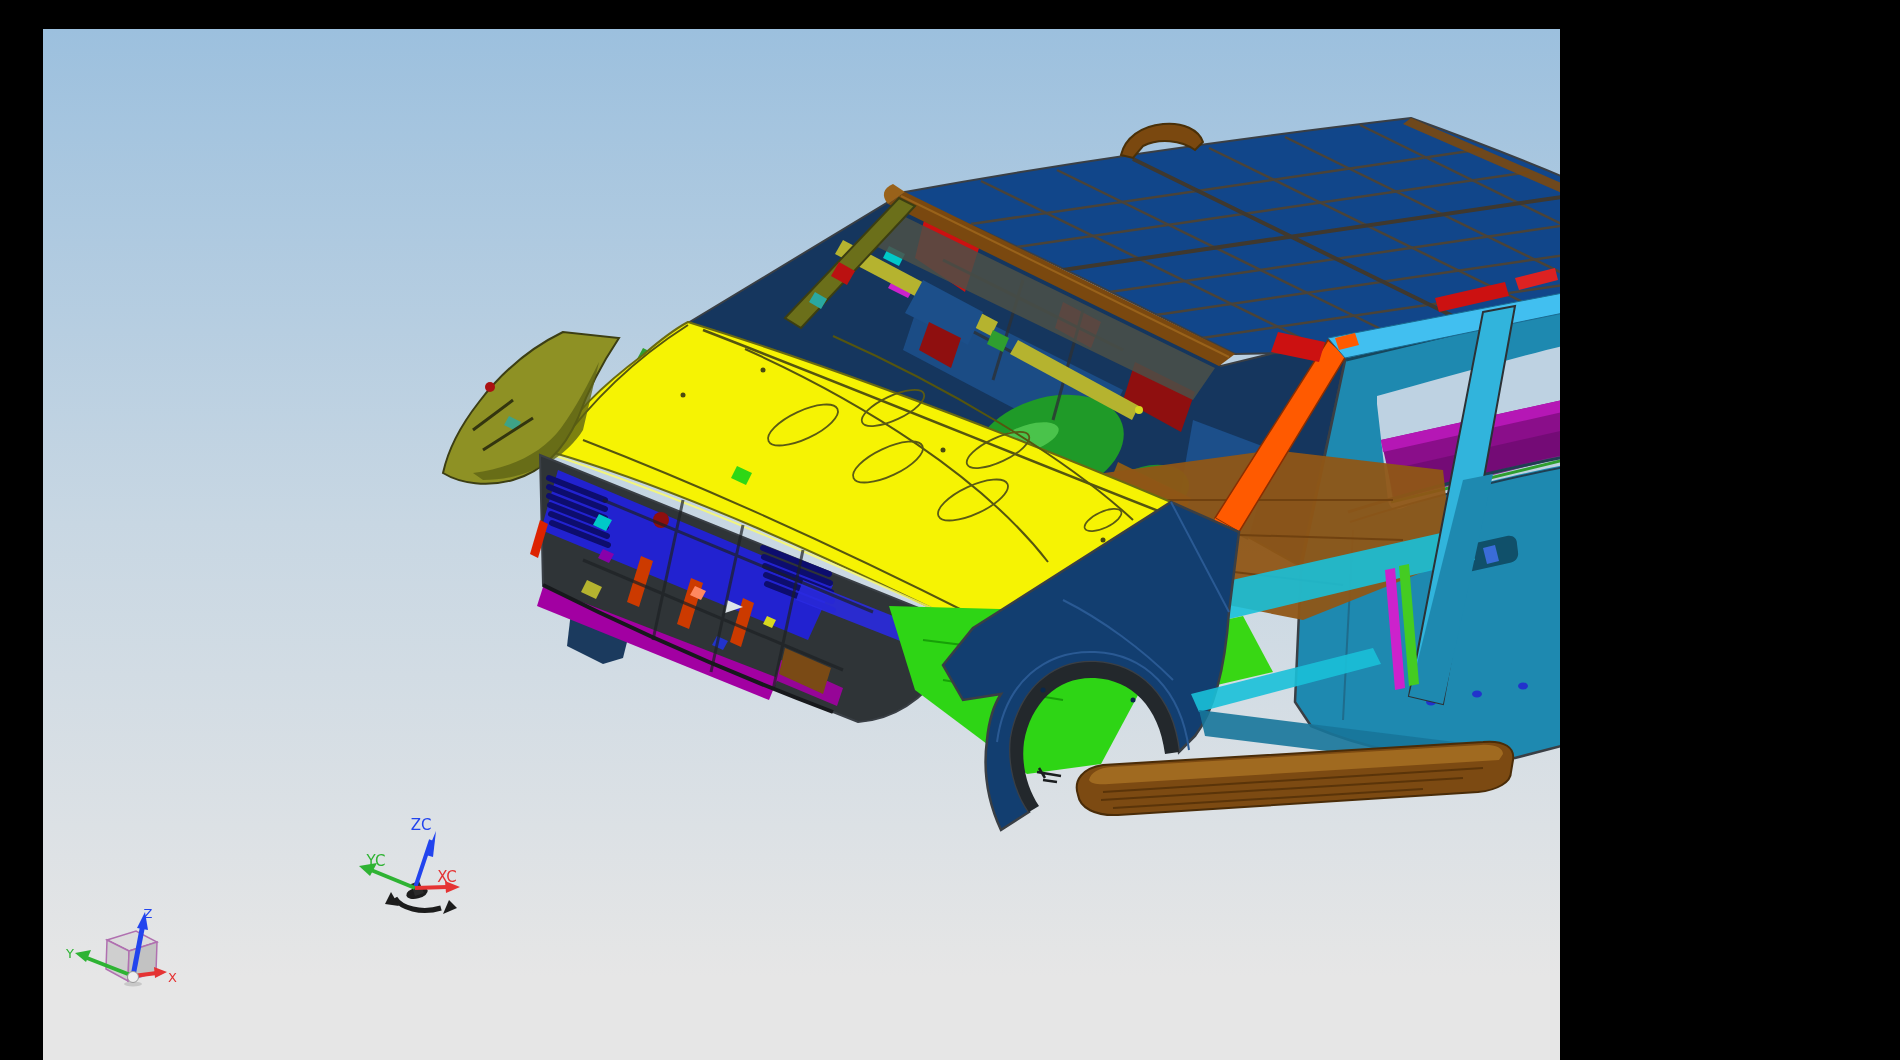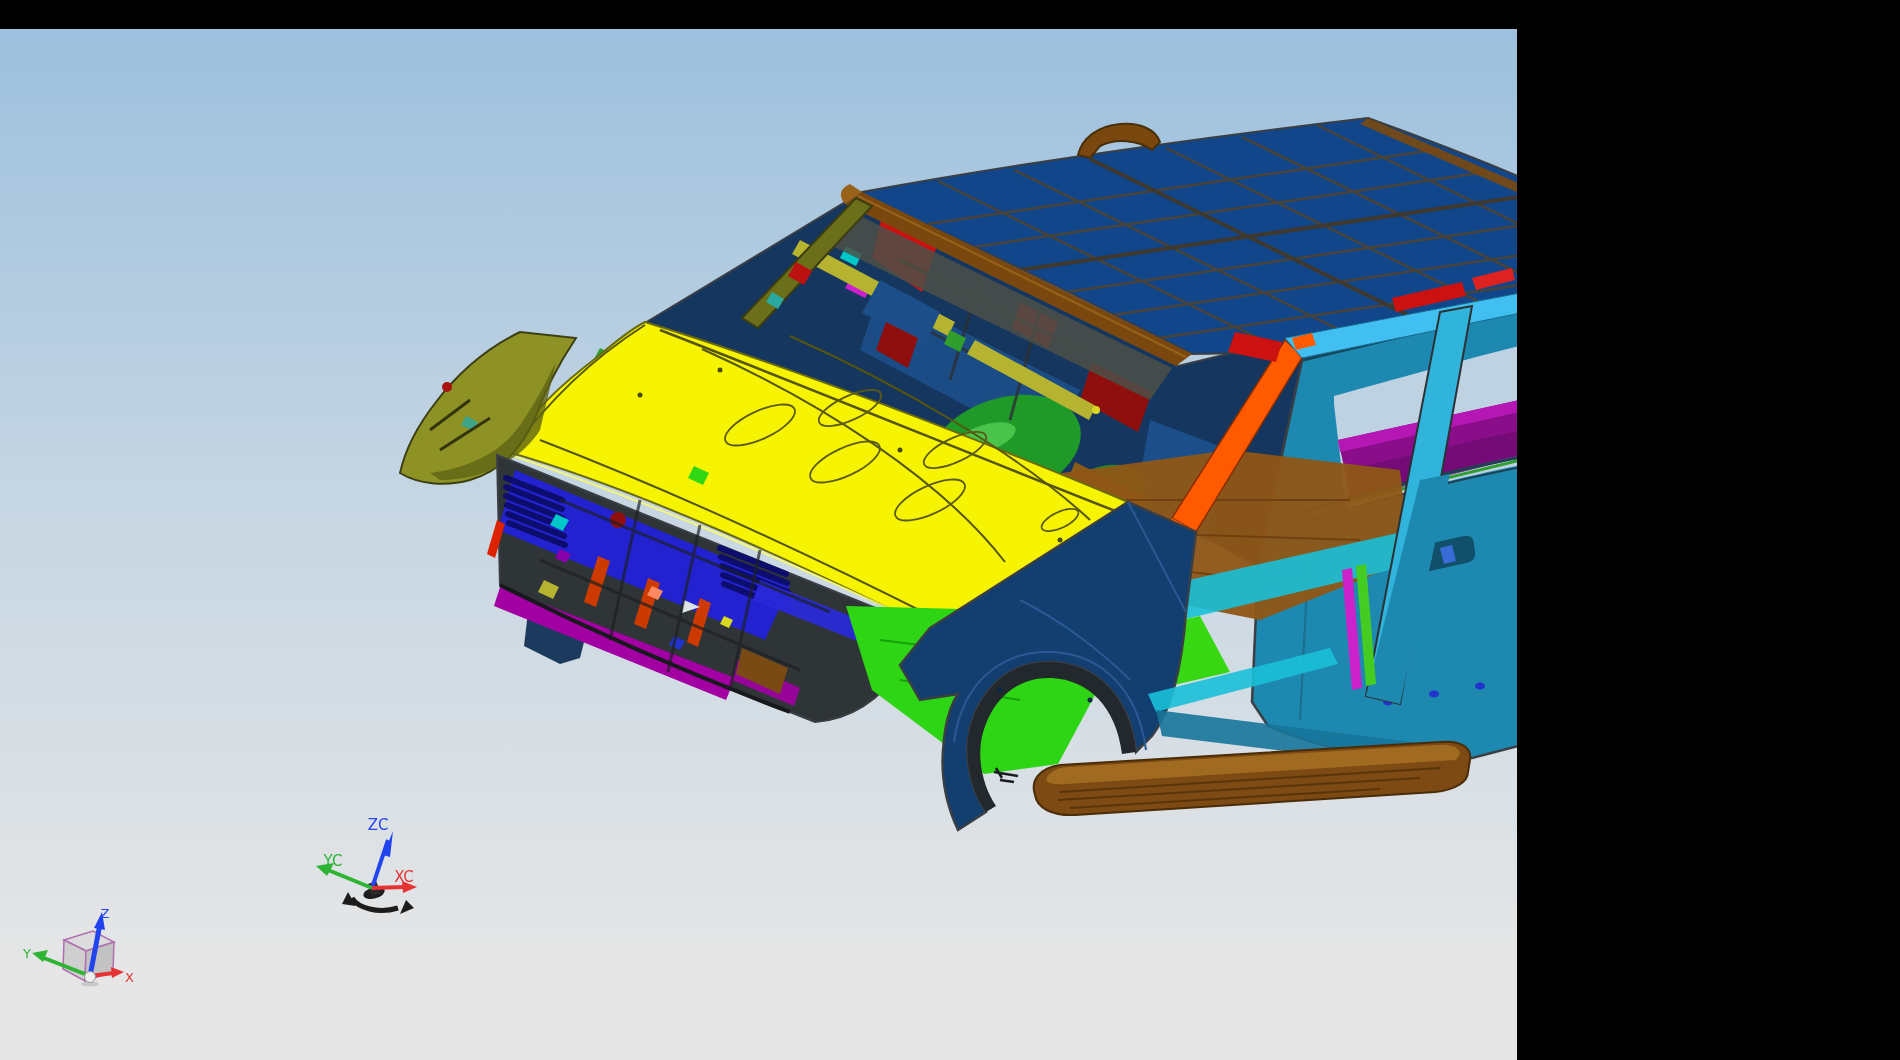--- a/index.html
+++ b/index.html
@@ -1,17 +1,17 @@
 <!DOCTYPE html>
 <html style="--p-black_frame: #000000; --p-bg_top: #9cc0de; --p-bg_mid: #c8d7e3; --p-bg_bottom: #e6e6e6; --p-glass: #bed2e2; --p-roof_blue: #11468a; --p-roof_line: #4a4338; --p-rail_brown: #7a480f; --p-rail_brown_light: #99621a; --p-hood_yellow: #f6f303; --p-hood_line: #55550f; --p-fender_olive: #8e9124; --p-fender_olive_dark: #5f6414; --p-pillar_olive: #6b6f1a; --p-header_olive: #b5b32f; --p-header_slate: #4b5048; --p-body_teal: #1e89b0; --p-body_teal_dark: #17769a; --p-cantrail_blue: #41bff0; --p-pillar_cyan: #31b4dc; --p-rocker_cyan: #19c0d8; --p-fender_navy: #123e70; --p-interior_navy: #15365e; --p-panel_blue: #1c4f8a; --p-seat_green: #1f9a28; --p-seat_green_hi: #63d95e; --p-floor_green: #38d714; --p-well_green: #2ed515; --p-floor_brown: #8f5616; --p-runboard_brown: #7c4a12; --p-runboard_top: #a06a20; --p-cowl_brown: #8a5a18; --p-radiator_blue: #2222d8; --p-beam_blue: #2a2ae0; --p-slot_navy: #0d0d6e; --p-bumper_magenta: #a200a2; --p-magenta_bright: #cc22cc; --p-cargo_purple: #8a0e8a; --p-cargo_purple_deep: #6e0b70; --p-cowl_magenta: #b517b5; --p-accent_orange: #ff5a00; --p-orange_red: #cc3a00; --p-accent_red: #cc1111; --p-dark_red: #8f0f0f; --p-cyan_chip: #00c8c8; --p-wheelhouse_blue: #1b2fae; --p-wheelhouse_navy: #0e2a5e; --p-arch_shadow: #23282c; --p-outline: #3a3f45; --p-clip_dark: #2f3437; --p-frame_line: #1d2124; --p-axis_blue: #2244ee; --p-axis_green: #2eb333; --p-axis_red: #e53333; --p-axis_black: #1c1c1c; --p-cube_top: #dcdcdc; --p-cube_left: #cfcfcf; --p-cube_right: #c2c2c2; --p-cube_edge: #b070b0; --p-ball: #eeeeee;"><head>
 <meta charset="utf-8">
 <style>
   html,body{margin:0;padding:0;background:#000;}
   .stage{position:relative;width:1524px;height:1060px;background:var(--p-black_frame,#000);overflow:hidden;
-         font-family:"DejaVu Sans","Liberation Sans",sans-serif;}
+         font-family:"DejaVu Sans","Liberation Sans",sans-serif;margin-left:43px;}
   .viewport{position:absolute;left:0;top:29px;width:1893px;height:1031px;
             background:linear-gradient(180deg,var(--p-bg_top) 0%,var(--p-bg_mid) 48%,var(--p-bg_bottom) 92%,var(--p-bg_bottom) 100%);}
   .bar-top{position:absolute;left:0;top:0;width:1900px;height:29px;background:var(--p-black_frame);}
   .bar-right{position:absolute;right:0;top:0;width:7px;height:1060px;background:var(--p-black_frame);}
   svg.scene{position:absolute;left:0;top:0;width:1900px;height:1060px;}
   text.axis{font-family:"DejaVu Sans","Liberation Sans",sans-serif;font-size:15px;}
   text.axis-small{font-family:"DejaVu Sans","Liberation Sans",sans-serif;font-size:13px;}
 </style>
 </head>
 <body>

